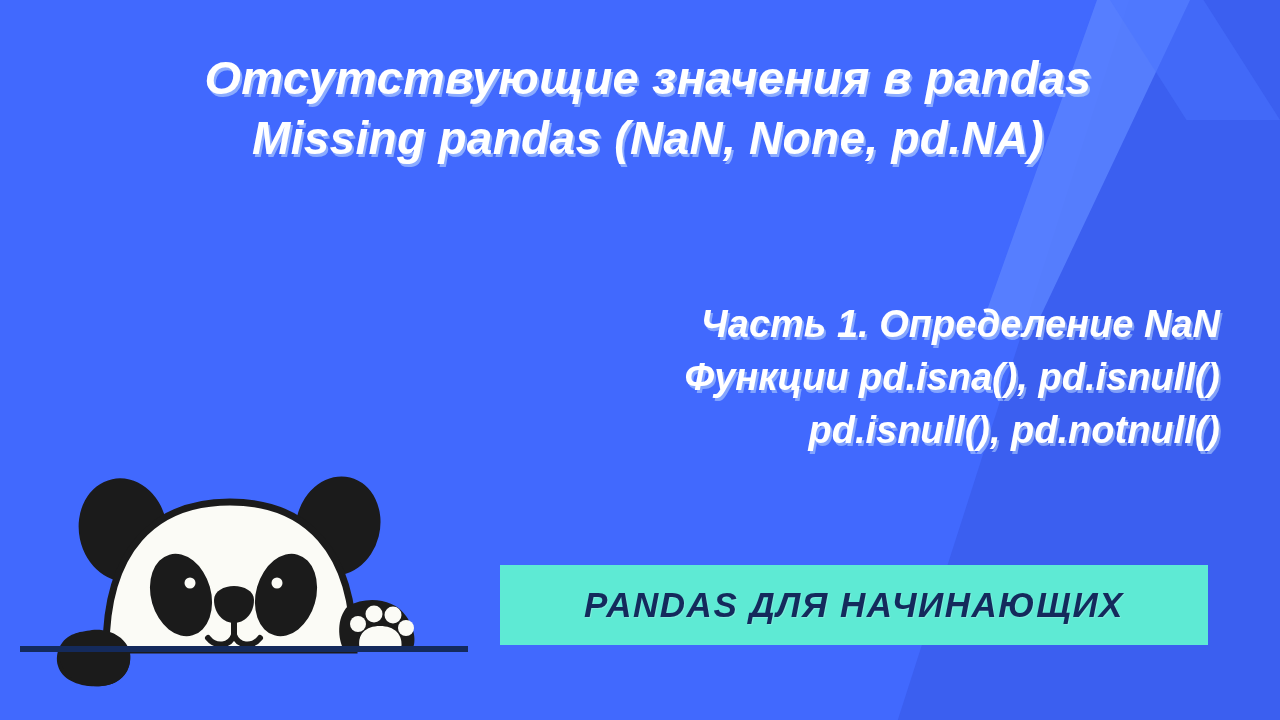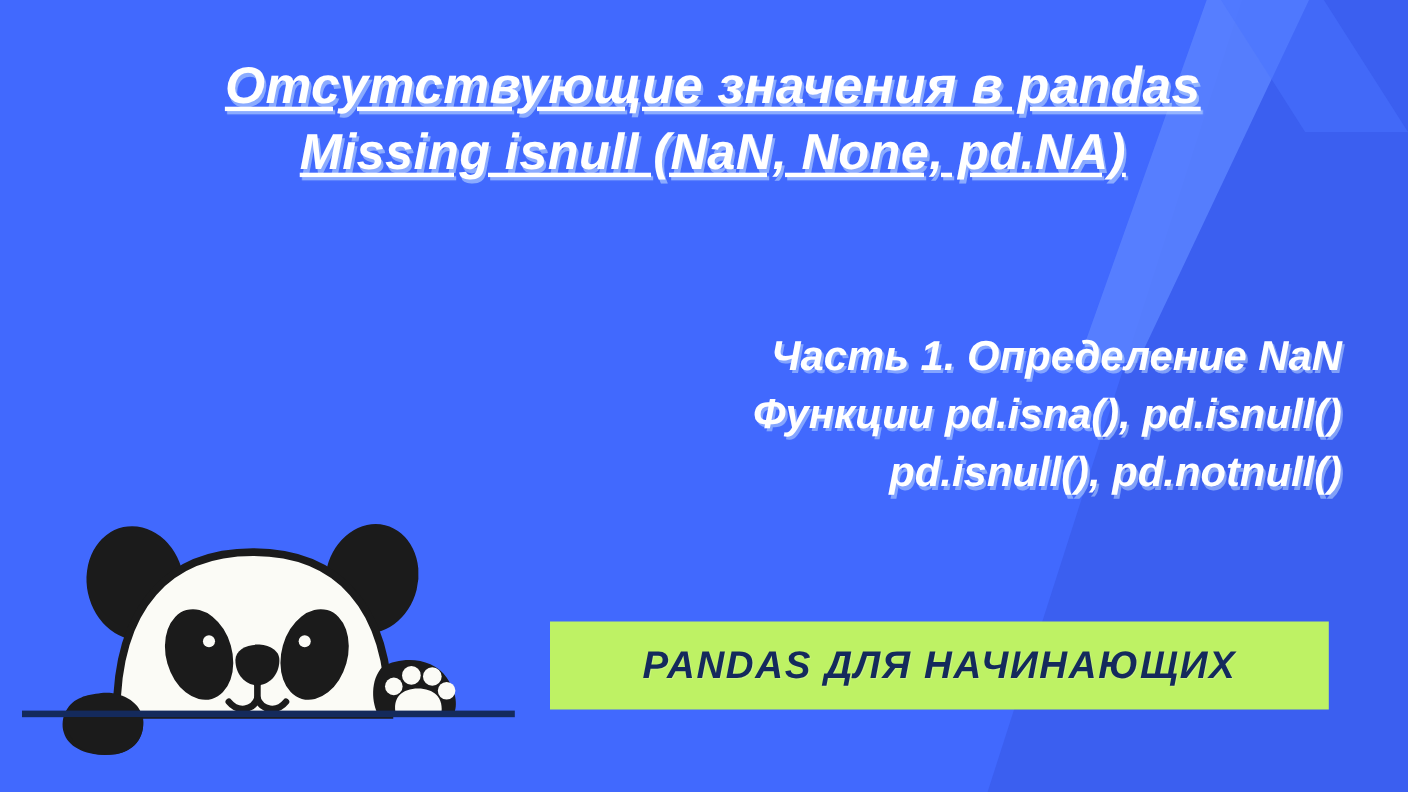--- a/index.html
+++ b/index.html
@@ -66,21 +66,20 @@
   }
   .title-line {
     color: #ffffff;
     font-weight: bold;
     font-style: italic;
     font-size: 47px;
     line-height: 60px;
     letter-spacing: 0.3px;
     white-space: nowrap;
     text-shadow: 2px 3px 0 rgba(200, 225, 255, 0.55);
-    text-decoration: underline;
   }
   .title-line.l2 { font-size: 46px; }
 
   .sub-block {
     position: absolute;
     top: 298px;
     right: 60px;
     width: 1140px;
     text-align: right;
   }
@@ -94,21 +93,21 @@
     text-shadow: 2px 3px 0 rgba(200, 225, 255, 0.5);
   }
 
   
   .banner {
     position: absolute;
     left: 500px;
     top: 565px;
     width: 708px;
     height: 80px;
-    background: #bef264;
+    background: #5eead4;
     display: flex;
     align-items: center;
     justify-content: center;
   }
   .banner-text {
     color: #142a5c;
     font-weight: bold;
     font-style: italic;
     font-size: 35px;
     letter-spacing: 1.5px;
@@ -133,21 +132,21 @@
 
   <div class="bg-base"></div>
   <div class="bg-band-dark"></div>
   <div class="bg-band-light"></div>
   <div class="bg-band-light2"></div>
 
   <div class="text-layer">
 
     <div class="title-block">
       <div class="title-line l1">Отсутствующие значения в pandas</div>
-      <div class="title-line l2">Missing isnull (NaN, None, pd.NA)</div>
+      <div class="title-line l2">Missing pandas (NaN, None, pd.NA)</div>
     </div>
 
     <div class="sub-block">
       <div class="sub-line">Часть 1. Определение NaN</div>
       <div class="sub-line">Функции pd.isna(), pd.isnull()</div>
       <div class="sub-line">pd.isnull(), pd.notnull()</div>
     </div>
 
   </div>
 

